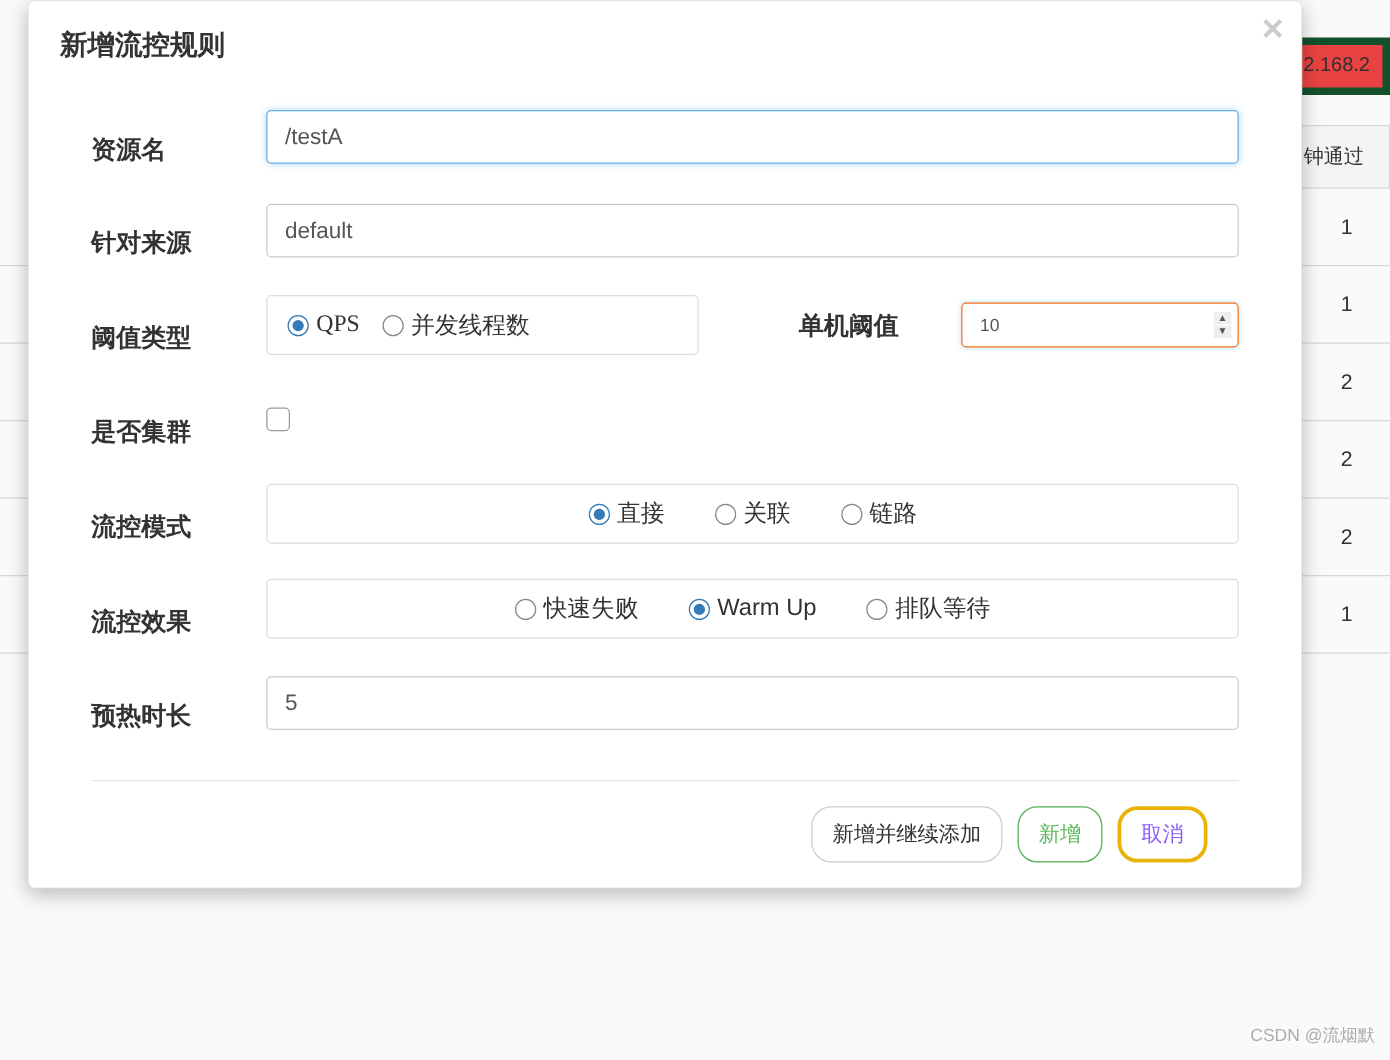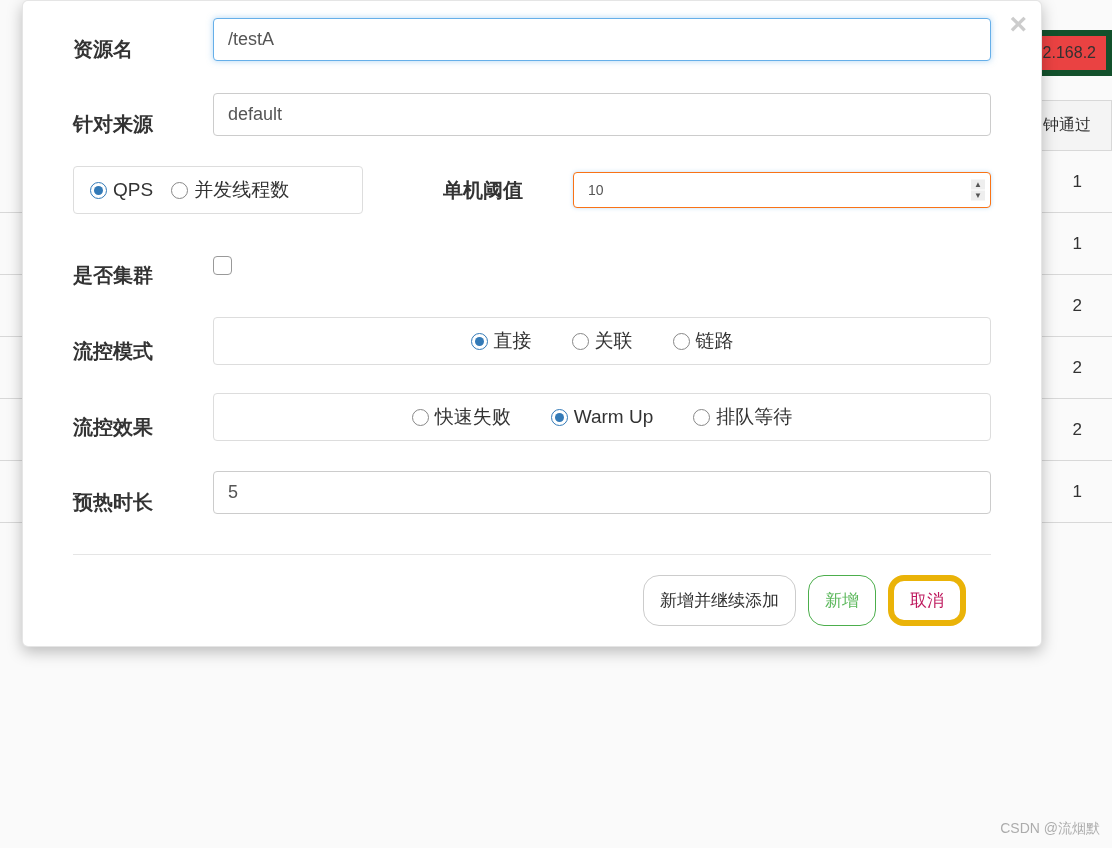--- a/index.html
+++ b/index.html
@@ -168,21 +168,22 @@
       align-items: center;
       gap: 20px;
     }
     .threshold-radio-box {
       border: 1px solid #ddd;
       border-radius: 4px;
       padding: 10px 16px;
       display: flex;
       align-items: center;
       gap: 18px;
-      width: 290px;
+      width: 346px;
+      font-family: Liberation Serif, serif;
     }
     .threshold-mid-label {
       font-size: 20px;
       font-weight: bold;
       color: #333;
       margin-left: 60px;
       margin-right: 30px;
     }
     .number-input-wrap {
       position: relative;
@@ -251,22 +252,22 @@
     }
     .btn-default {
       border: 1px solid #ccc;
       color: #333;
     }
     .btn-success {
       border: 1px solid #4cae4c;
       color: #5cb85c;
     }
     .btn-danger {
-      border: 6px solid #eab308;
-      color: #be185d;
+      border: 3px solid #eab308;
+      color: #8b5cf6;
     }
     .watermark {
       position: absolute;
       bottom: 10px;
       right: 12px;
       font-size: 14px;
       color: rgba(120,120,120,0.6);
     }
   </style>
 </head>
@@ -296,38 +297,42 @@
     <div class="bg-row">
         <span>1</span>
       </div>
   </div>
 </div>
 
 <div class="modal-backdrop"></div>
 
 <div class="modal">
   <span class="close-btn">×</span>
+  <div class="modal-header">
+    <div class="modal-title">新增流控规则</div>
+  </div>
 
   <div class="modal-body">
 
     <div class="form-row">
       <div class="form-label">资源名</div>
       <div class="form-control-wrap">
         <input class="form-input focused" value="/testA" style="">
       </div>
     </div>
 
     <div class="form-row">
       <div class="form-label">针对来源</div>
       <div class="form-control-wrap">
         <input class="form-input" value="default" style="">
       </div>
     </div>
 
     <div class="form-row">
+      <div class="form-label">阈值类型</div>
       <div class="threshold-row" style="flex:1;">
         <div class="threshold-radio-box">
           <label class="radio-item">
             <span class="radio-circle checked"></span>
             <span>QPS</span>
           </label>
           <label class="radio-item">
             <span class="radio-circle"></span>
             <span>并发线程数</span>
           </label>

